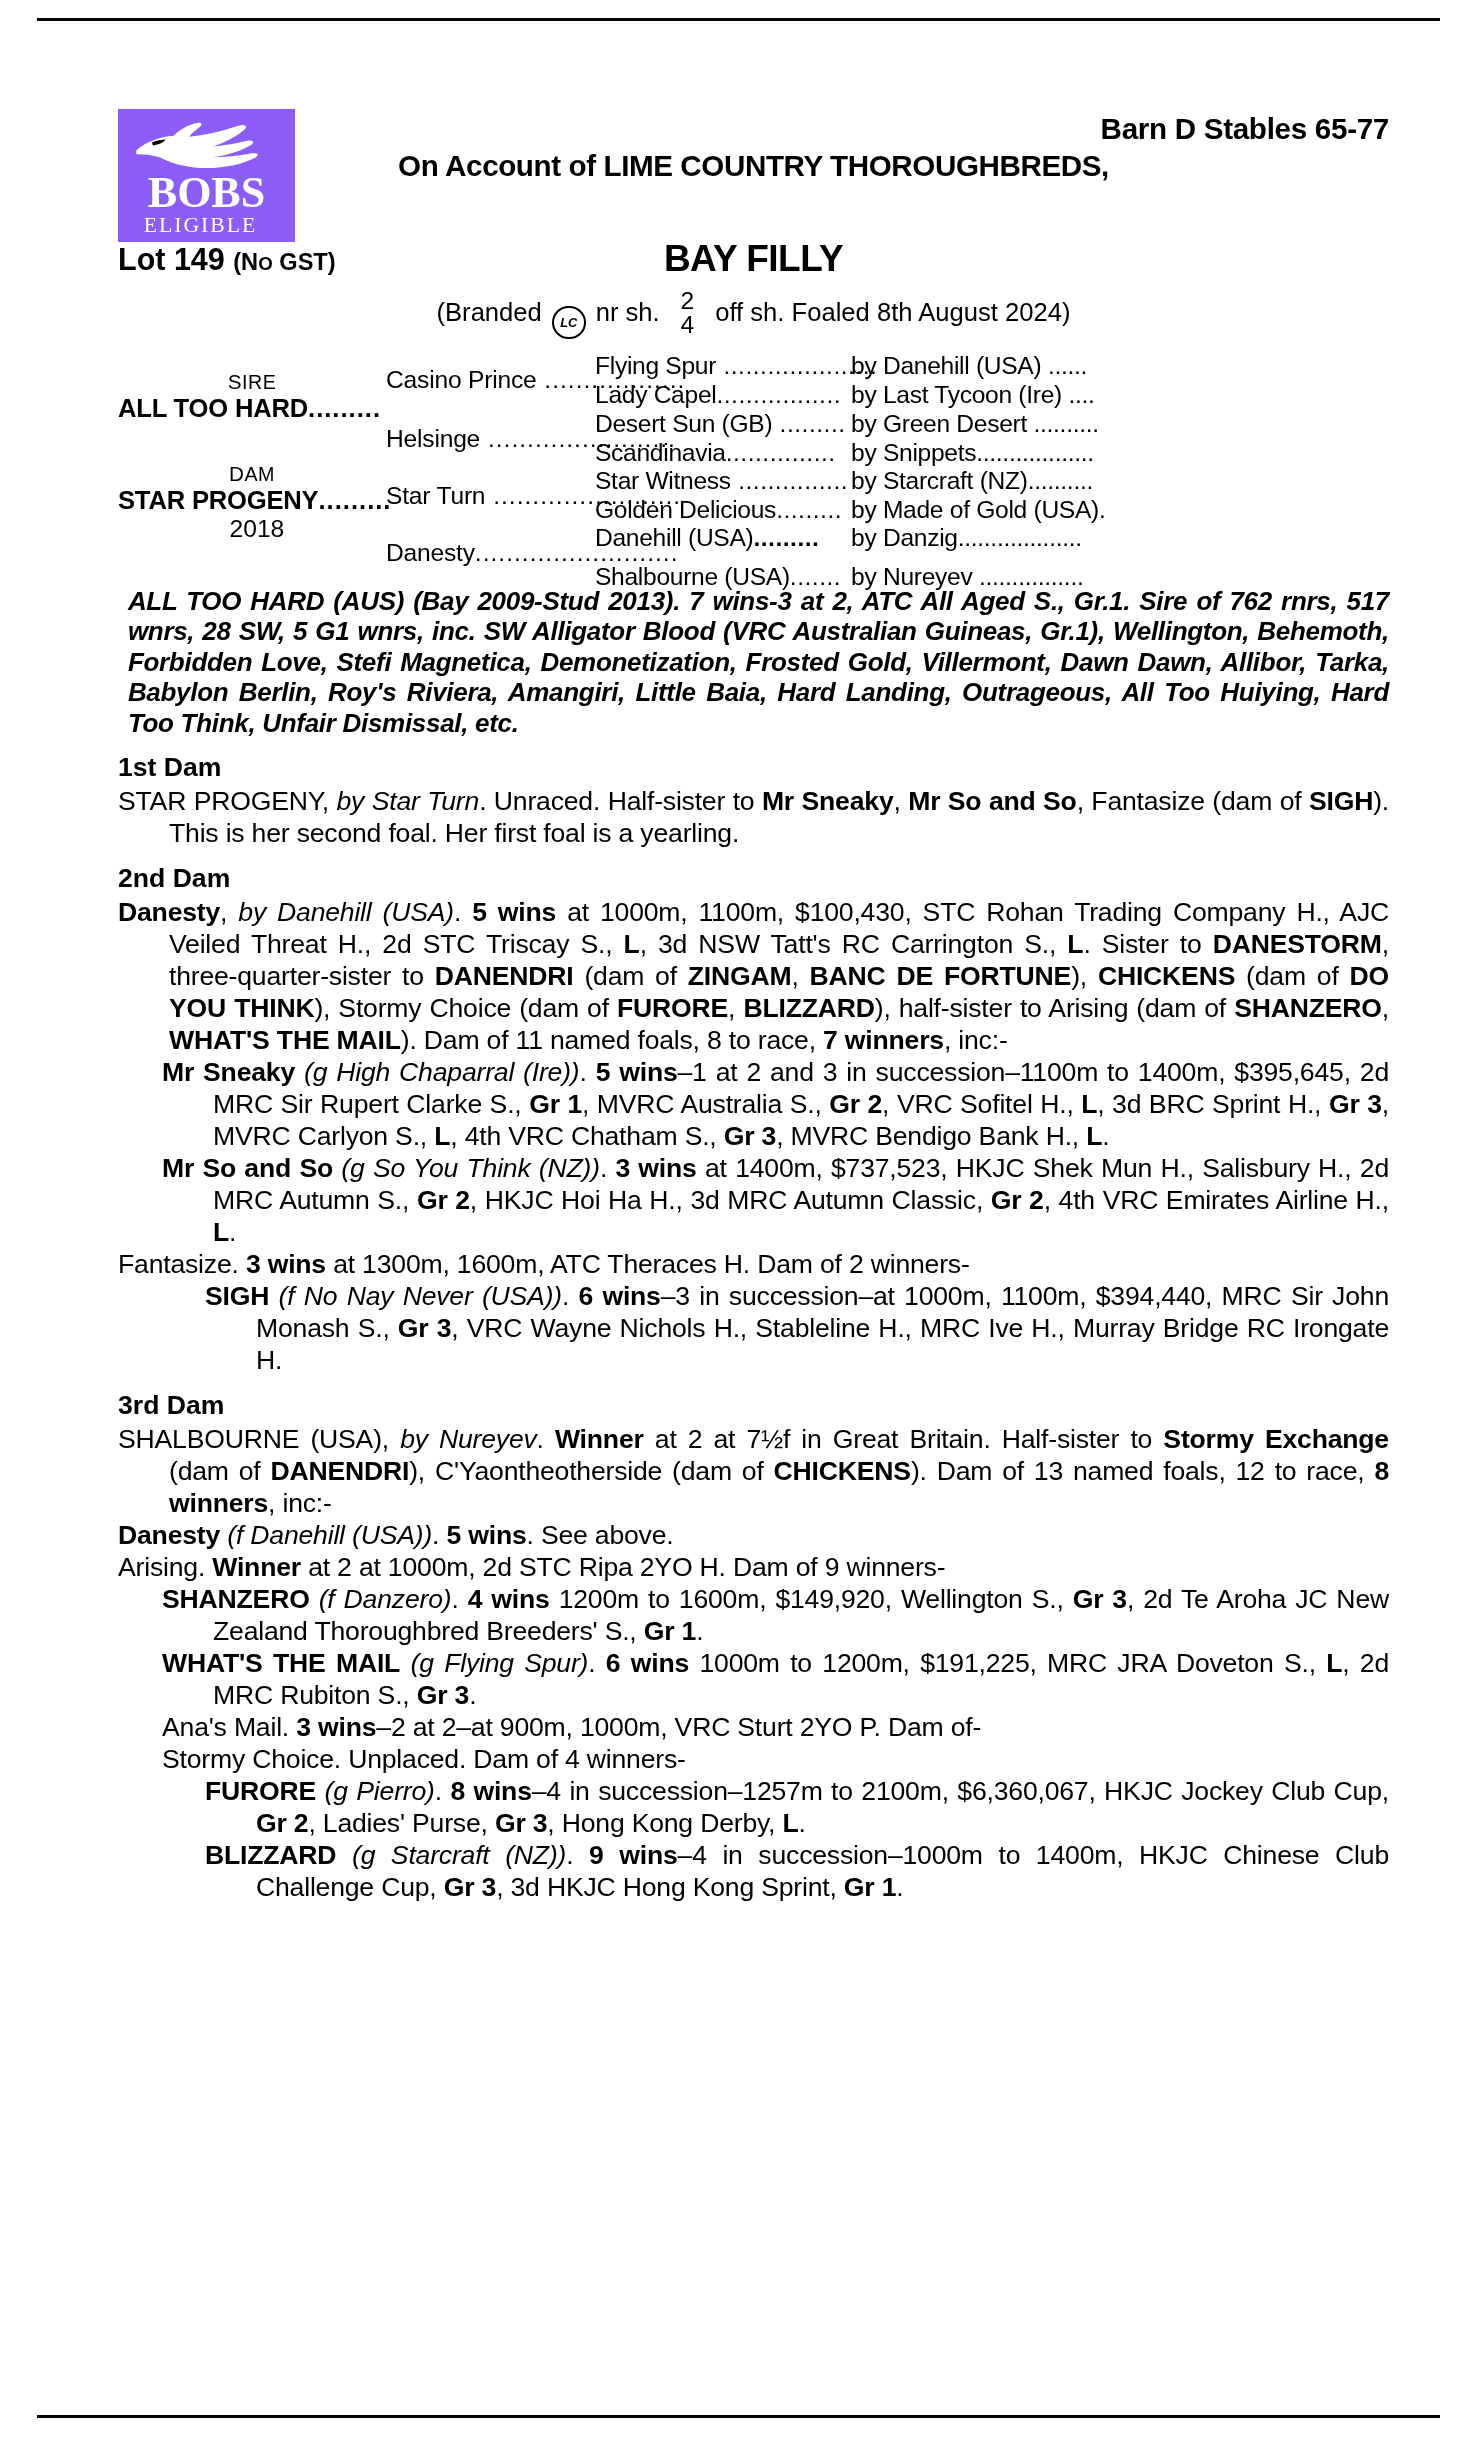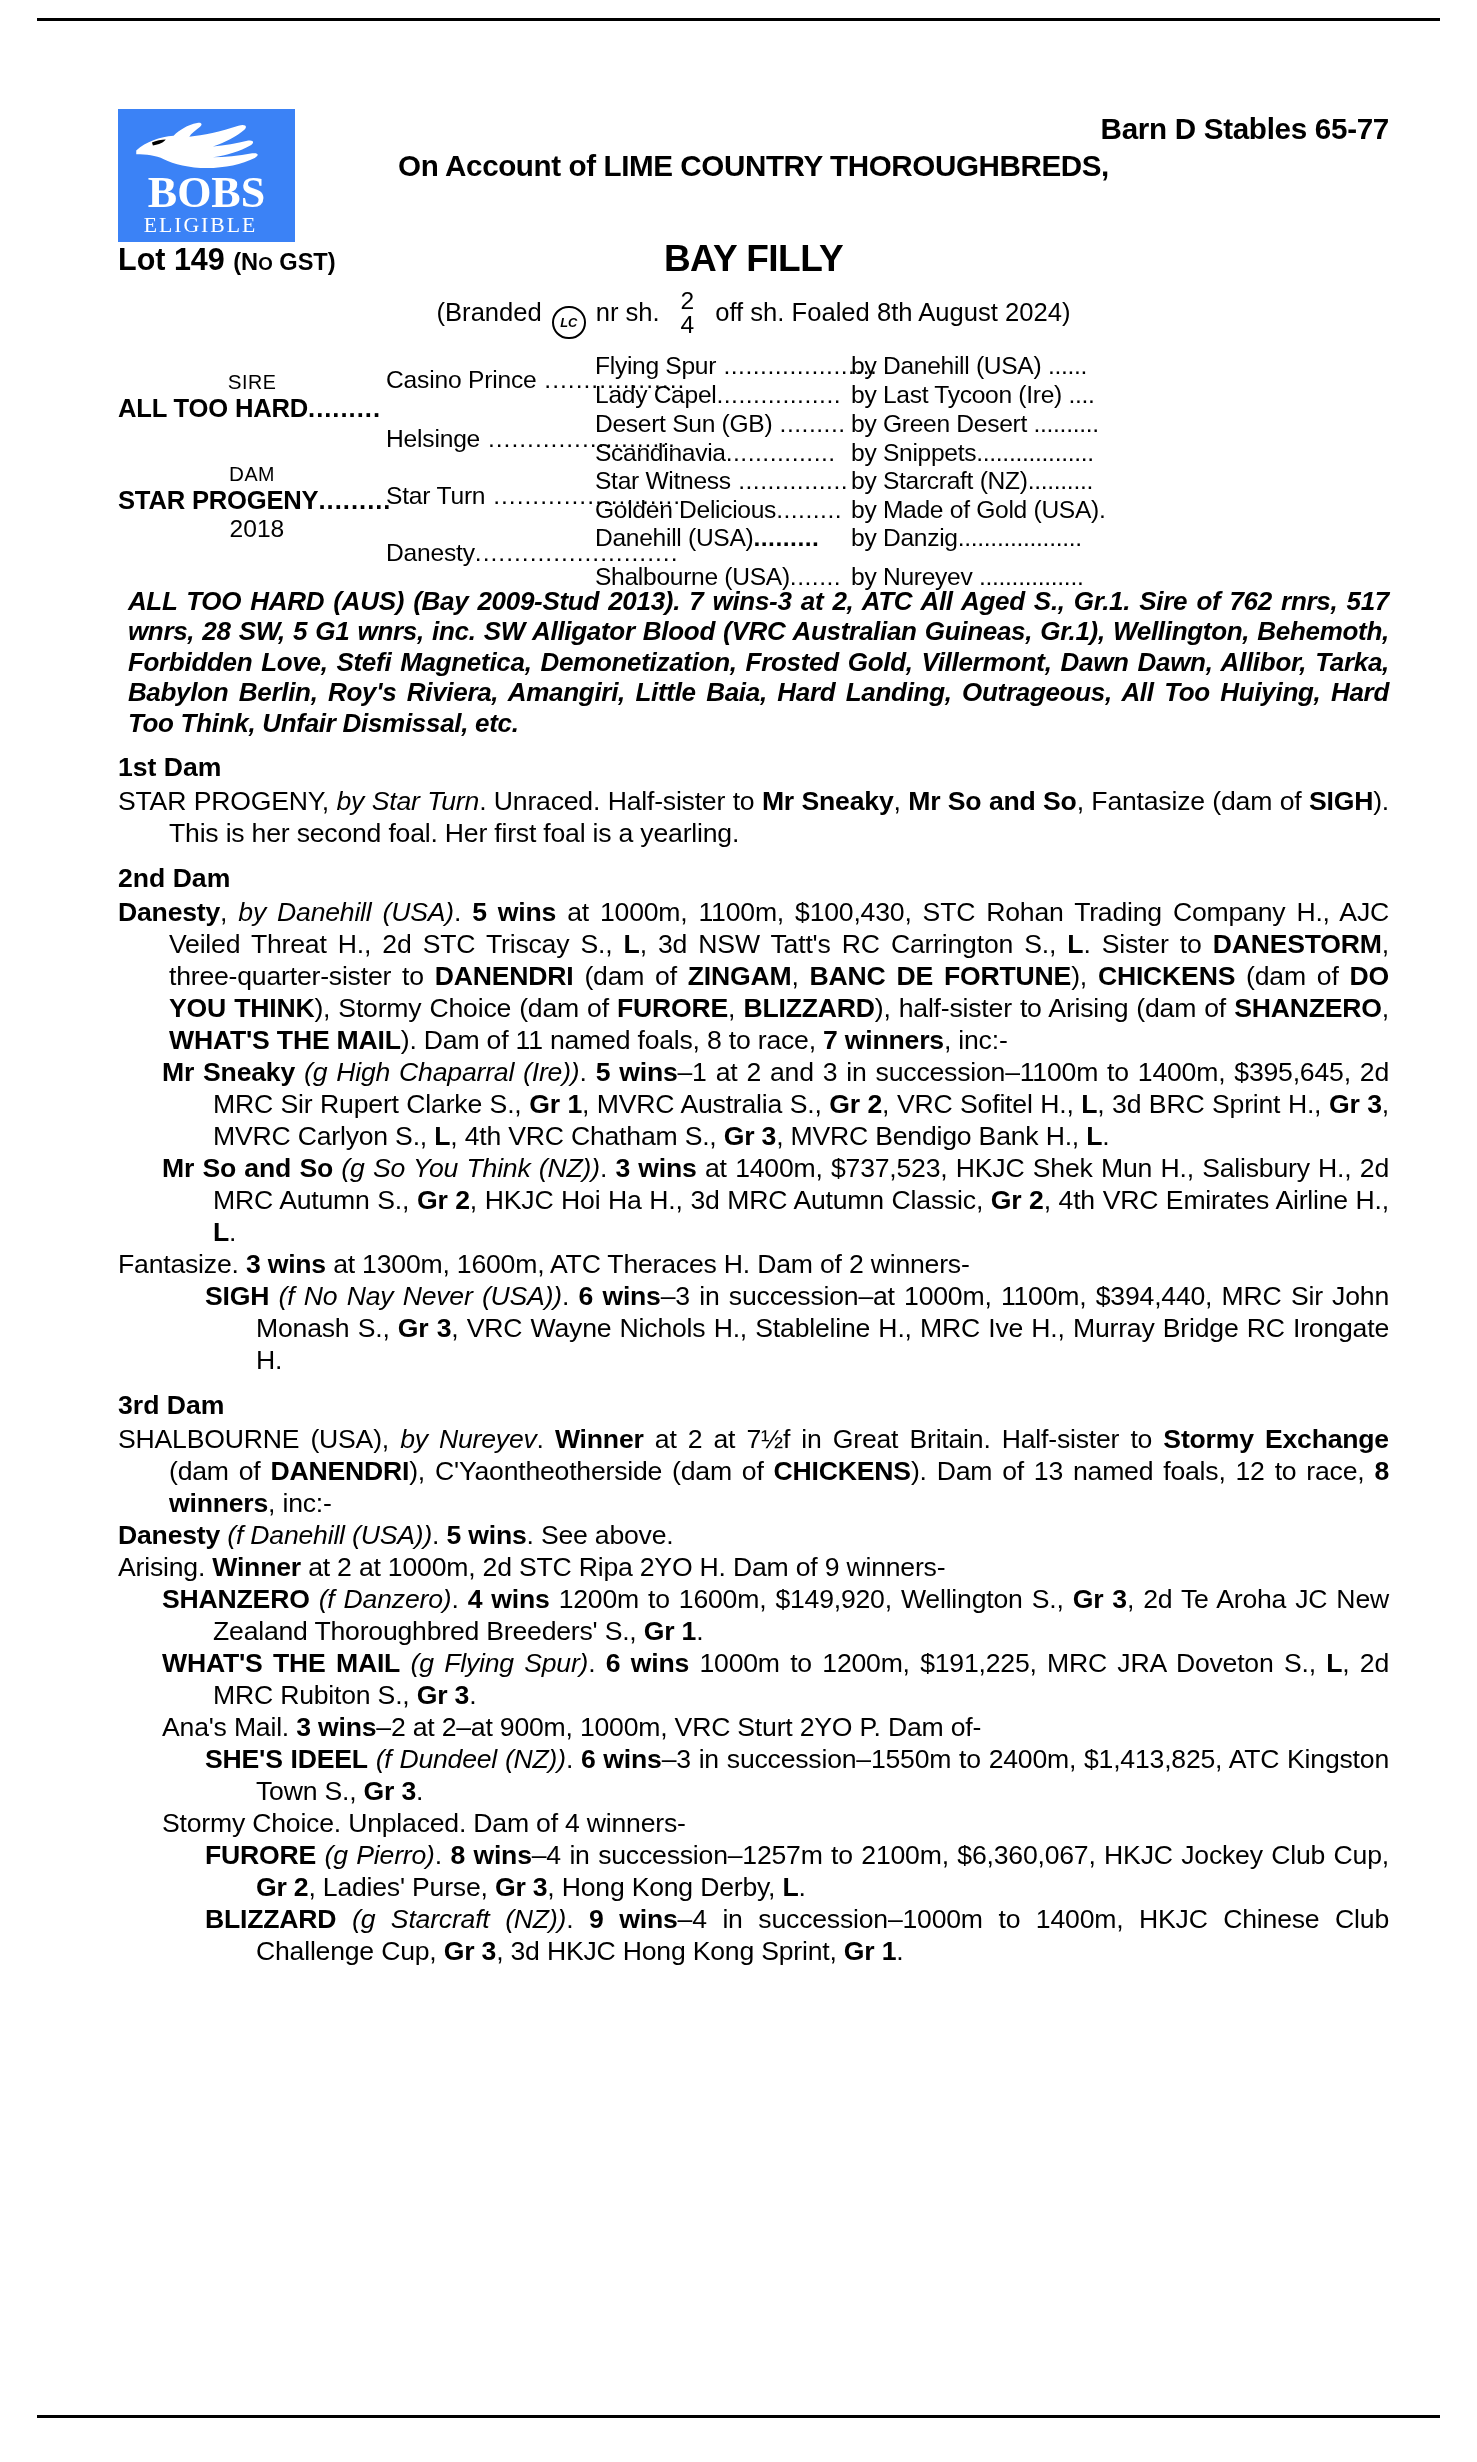--- a/index.html
+++ b/index.html
@@ -46,21 +46,21 @@
   
   .header {
     position: relative;
     height: 148px;
   }
   .bobs-logo {
     position: absolute;
     left: 0; top: 14.8px;
     width: 177px;
     height: 133px;
-    background: #3b82f6;
+    background: #8b5cf6;
     color: #fff;
     overflow: hidden;
   }
   .bobs-horse {
     position: absolute;
     left: 11.8px; top: 7.9px;
     width: 154px;
     height: 57px;
   }
   .bobs-word {
@@ -395,21 +395,20 @@
         <div class="entry hang1"><span class="bd">Mr So and So</span> <i class="it">(g So You Think (NZ))</i>. <span class="bd">3 wins</span> at 1400m, $737,523, HKJC Shek Mun H., Salisbury H., 2d MRC Autumn S., <span class="bd">Gr 2</span>, HKJC Hoi Ha H., 3d MRC Autumn Classic, <span class="bd">Gr 2</span>, 4th VRC Emirates Airline H., <span class="bd">L</span>.</div>
         <div class="entry hang0 nojust">Fantasize. <span class="bd">3 wins</span> at 1300m, 1600m, ATC Theraces H. Dam of 2 winners-</div>
         <div class="entry hang2"><span class="bd">SIGH</span> <i class="it">(f No Nay Never (USA))</i>. <span class="bd">6 wins</span>–3 in succession–at 1000m, 1100m, $394,440, MRC Sir John Monash S., <span class="bd">Gr 3</span>, VRC Wayne Nichols H., Stableline H., MRC Ive H., Murray Bridge RC Irongate H.</div>
         <div class="dam-head">3rd Dam</div>
         <div class="entry hang0">SHALBOURNE (USA), <i class="it">by Nureyev</i>. <span class="bd">Winner</span> at 2 at 7½f in Great Britain. Half-sister to <span class="bd">Stormy Exchange</span> (dam of <span class="bd">DANENDRI</span>), C'Yaontheotherside (dam of <span class="bd">CHICKENS</span>). Dam of 13 named foals, 12 to race, <span class="bd">8 winners</span>, inc:-</div>
         <div class="entry hang0 nojust"><span class="bd">Danesty</span> <i class="it">(f Danehill (USA))</i>. <span class="bd">5 wins</span>. See above.</div>
         <div class="entry hang0 nojust">Arising. <span class="bd">Winner</span> at 2 at 1000m, 2d STC Ripa 2YO H. Dam of 9 winners-</div>
         <div class="entry hang1"><span class="bd">SHANZERO</span> <i class="it">(f Danzero)</i>. <span class="bd">4 wins</span> 1200m to 1600m, $149,920, Wellington S., <span class="bd">Gr 3</span>, 2d Te Aroha JC New Zealand Thoroughbred Breeders' S., <span class="bd">Gr 1</span>.</div>
         <div class="entry hang1"><span class="bd">WHAT'S THE MAIL</span> <i class="it">(g Flying Spur)</i>. <span class="bd">6 wins</span> 1000m to 1200m, $191,225, MRC JRA Doveton S., <span class="bd">L</span>, 2d MRC Rubiton S., <span class="bd">Gr 3</span>.</div>
         <div class="entry hang1 nojust">Ana's Mail. <span class="bd">3 wins</span>–2 at 2–at 900m, 1000m, VRC Sturt 2YO P. Dam of-</div>
-        <div class="entry hang2"><span class="bd">SHE'S IDEEL</span> <i class="it">(f Dundeel (NZ))</i>. <span class="bd">6 wins</span>–3 in succession–1550m to 2400m, $1,413,825, ATC Kingston Town S., <span class="bd">Gr 3</span>.</div>
         <div class="entry hang1 nojust">Stormy Choice. Unplaced. Dam of 4 winners-</div>
         <div class="entry hang2"><span class="bd">FURORE</span> <i class="it">(g Pierro)</i>. <span class="bd">8 wins</span>–4 in succession–1257m to 2100m, $6,360,067, HKJC Jockey Club Cup, <span class="bd">Gr 2</span>, Ladies' Purse, <span class="bd">Gr 3</span>, Hong Kong Derby, <span class="bd">L</span>.</div>
         <div class="entry hang2"><span class="bd">BLIZZARD</span> <i class="it">(g Starcraft (NZ))</i>. <span class="bd">9 wins</span>–4 in succession–1000m to 1400m, HKJC Chinese Club Challenge Cup, <span class="bd">Gr 3</span>, 3d HKJC Hong Kong Sprint, <span class="bd">Gr 1</span>.</div>
       </div>
 
   </div>
 </div>
 
 
 </body></html>

